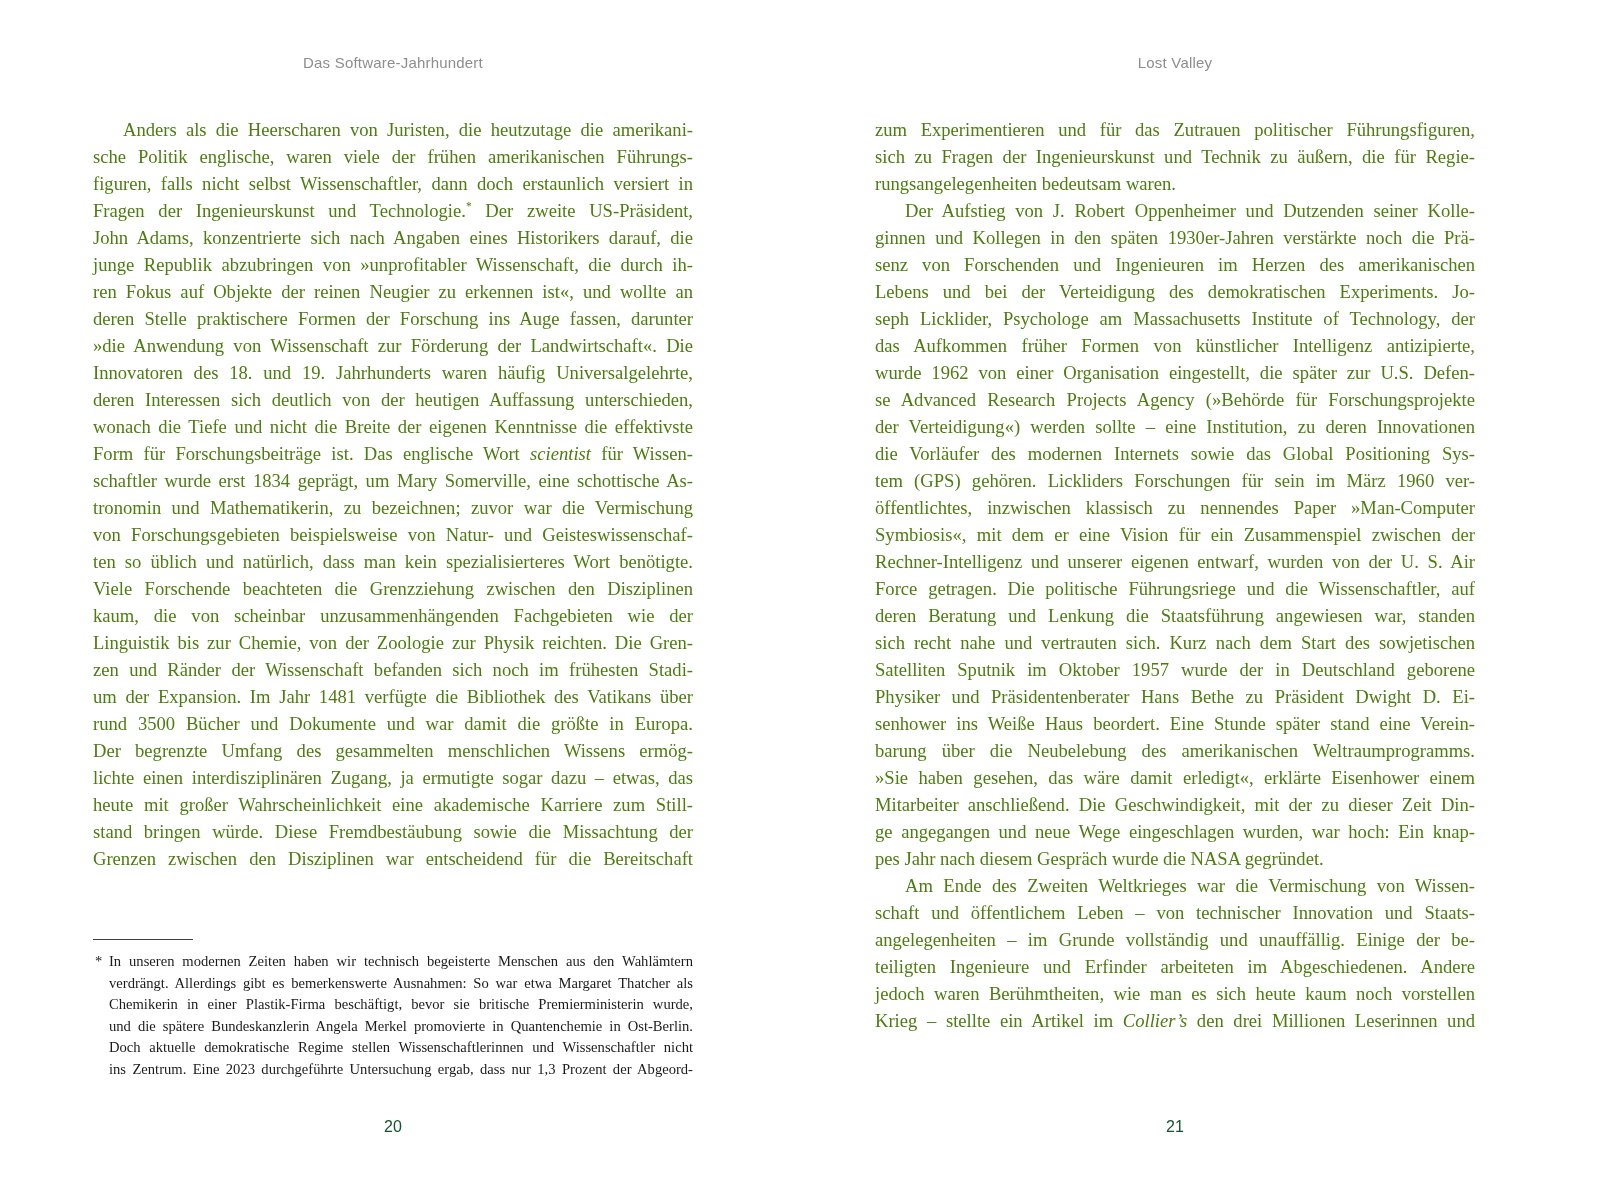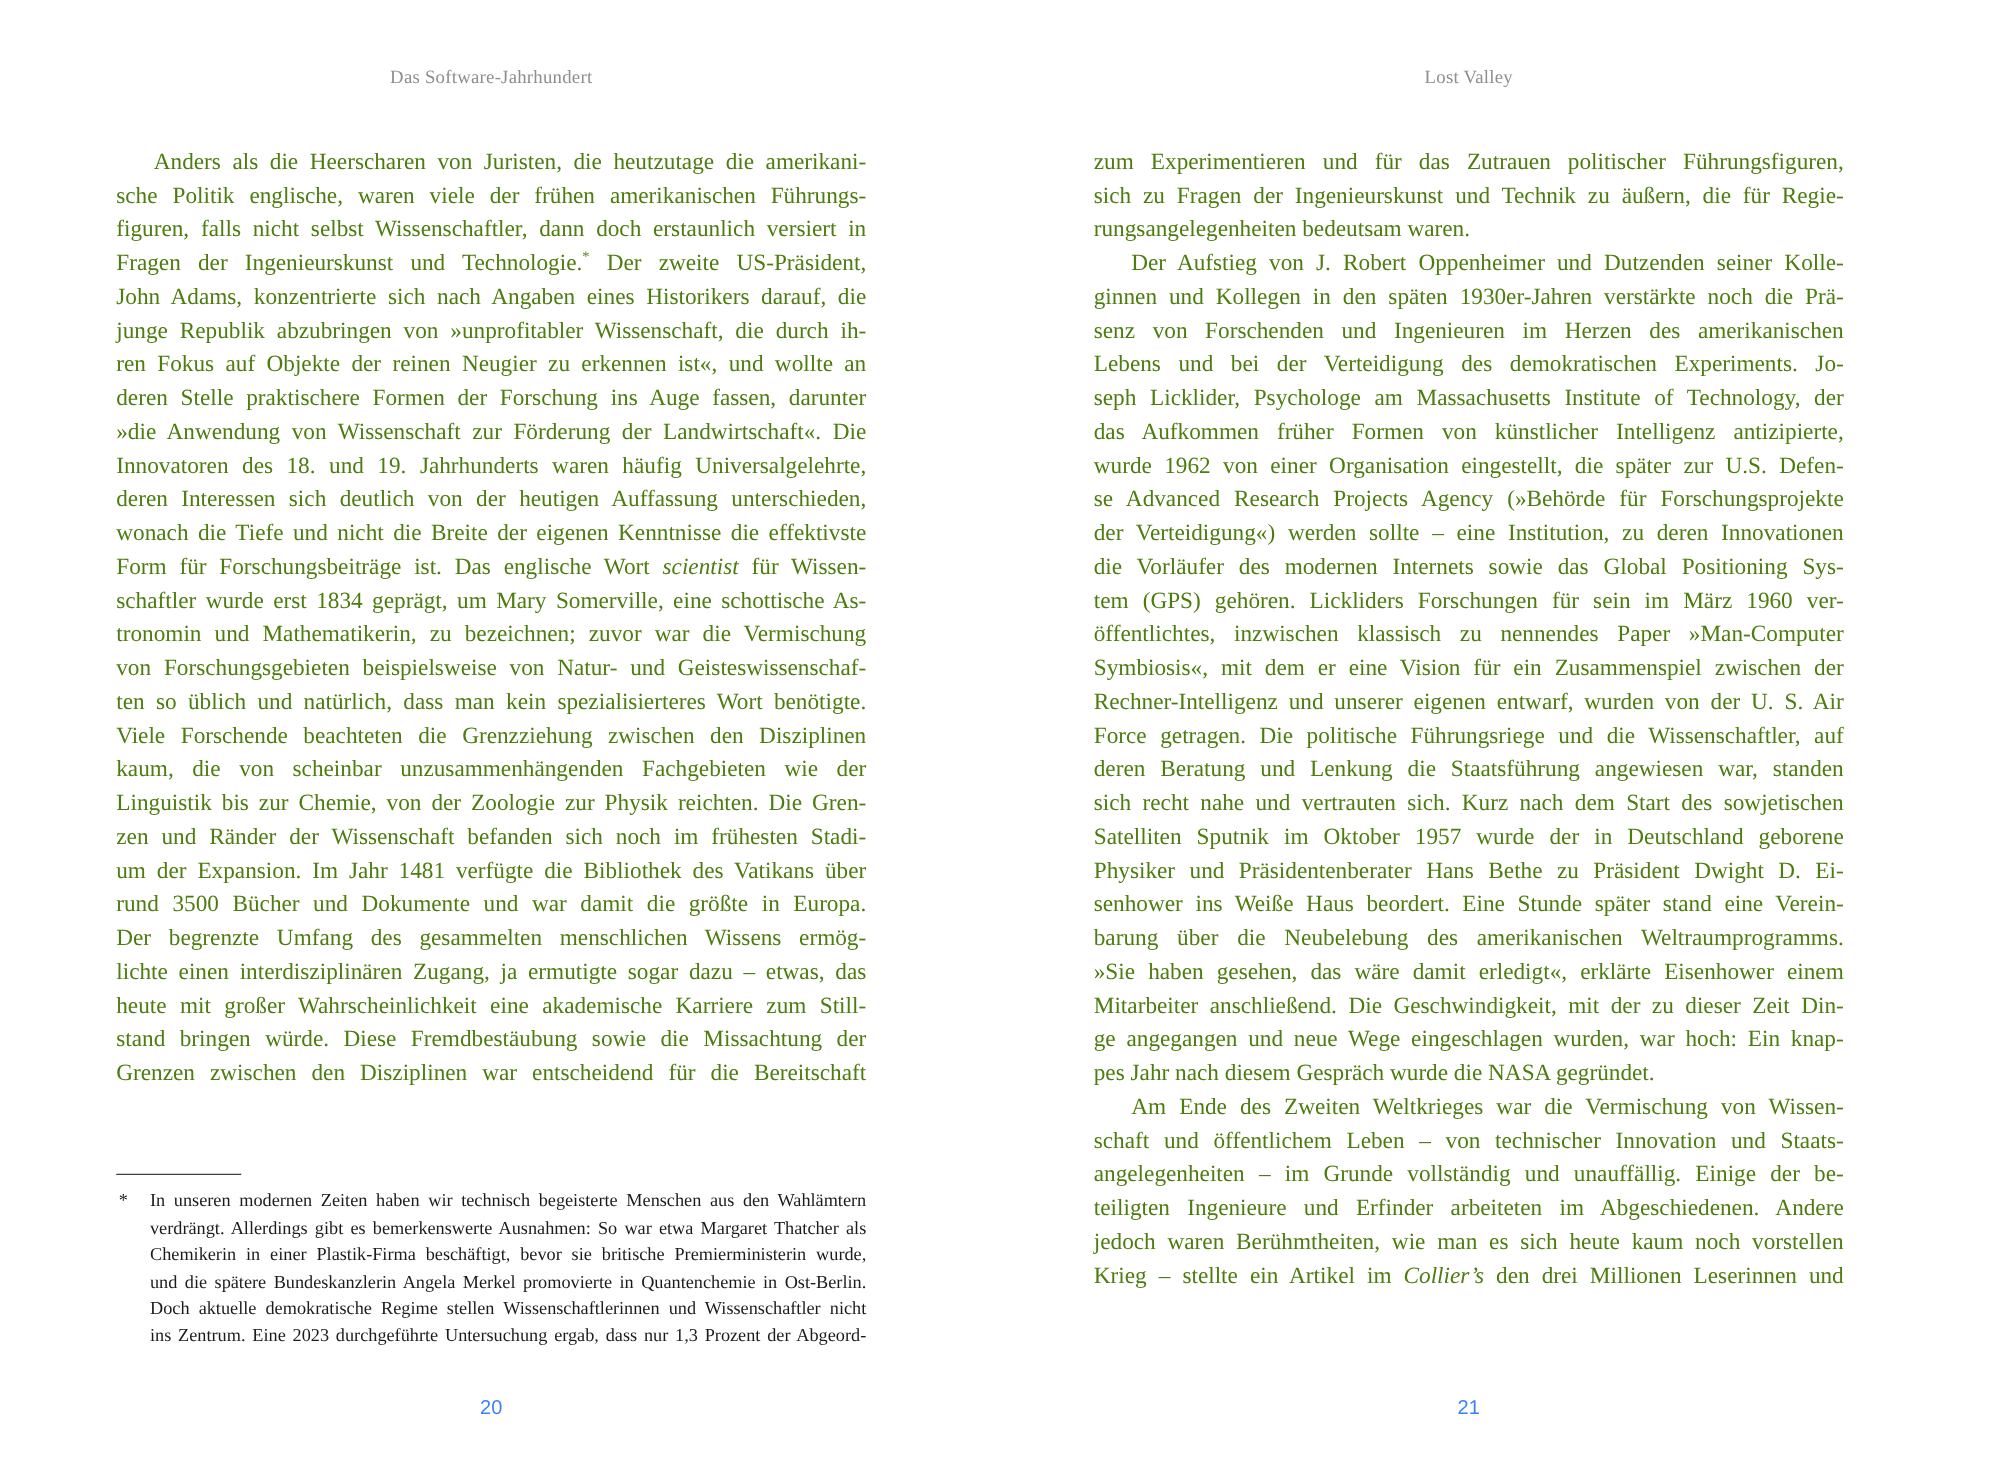--- a/index.html
+++ b/index.html
@@ -10,21 +10,21 @@
     font-family: "Liberation Serif", serif;
     overflow: hidden;
   }
   .page { position: absolute; top: 0; width: 600px; height: 1186px; }
   #left-page  { left: 93px; }
   #right-page { left: 875px; }
 
   .running-header {
     position: absolute; top: 54px; left: 0; width: 100%;
     text-align: center;
-    font-family: Liberation Serif, serif;
+    font-family: Liberation Sans, sans-serif;
     font-size: 15px; color: #8e8e8e;
     letter-spacing: 0.2px;
   }
 
   .body-text {
     position: absolute; top: 116px; left: 0; width: 600px;
     font-size: 18.6px; line-height: 27px; color: #4d7c0f;
   }
   .paragraph { }
   .line {
@@ -41,28 +41,28 @@
 
   .footnote-rule {
     position: absolute; top: 939px; left: 0; width: 100px; height: 0;
     border-top: 1.5px solid #3f3f3f;
   }
   .footnote {
     position: absolute; top: 951px; left: 0; width: 600px;
     font-size: 14.6px; line-height: 21.5px; color: #1b1b1b;
   }
   .footnote-marker { position: absolute; left: 2px; top: 0; }
-  .footnote-lines { margin-left: 27px; }
+  .footnote-lines { margin-left: 16px; }
   .footnote .line { height: 21.5px; }
 
   .page-number {
     position: absolute; top: 1118px; left: 0; width: 100%;
     text-align: center;
     font-family: "Liberation Sans", sans-serif;
-    font-size: 16px; color: #3b82f6;
+    font-size: 16px; color: #14532d;
   }
 </style>
 </head>
 <body>
 
 <div class="page" id="left-page">
   <div class="running-header">Das Software-Jahrhundert</div>
   <div class="body-text">
       <div class="paragraph">
         <div class="line line-indent"><span>Anders als die Heerscharen von Juristen, die heutzutage die amerikani-</span></div>

